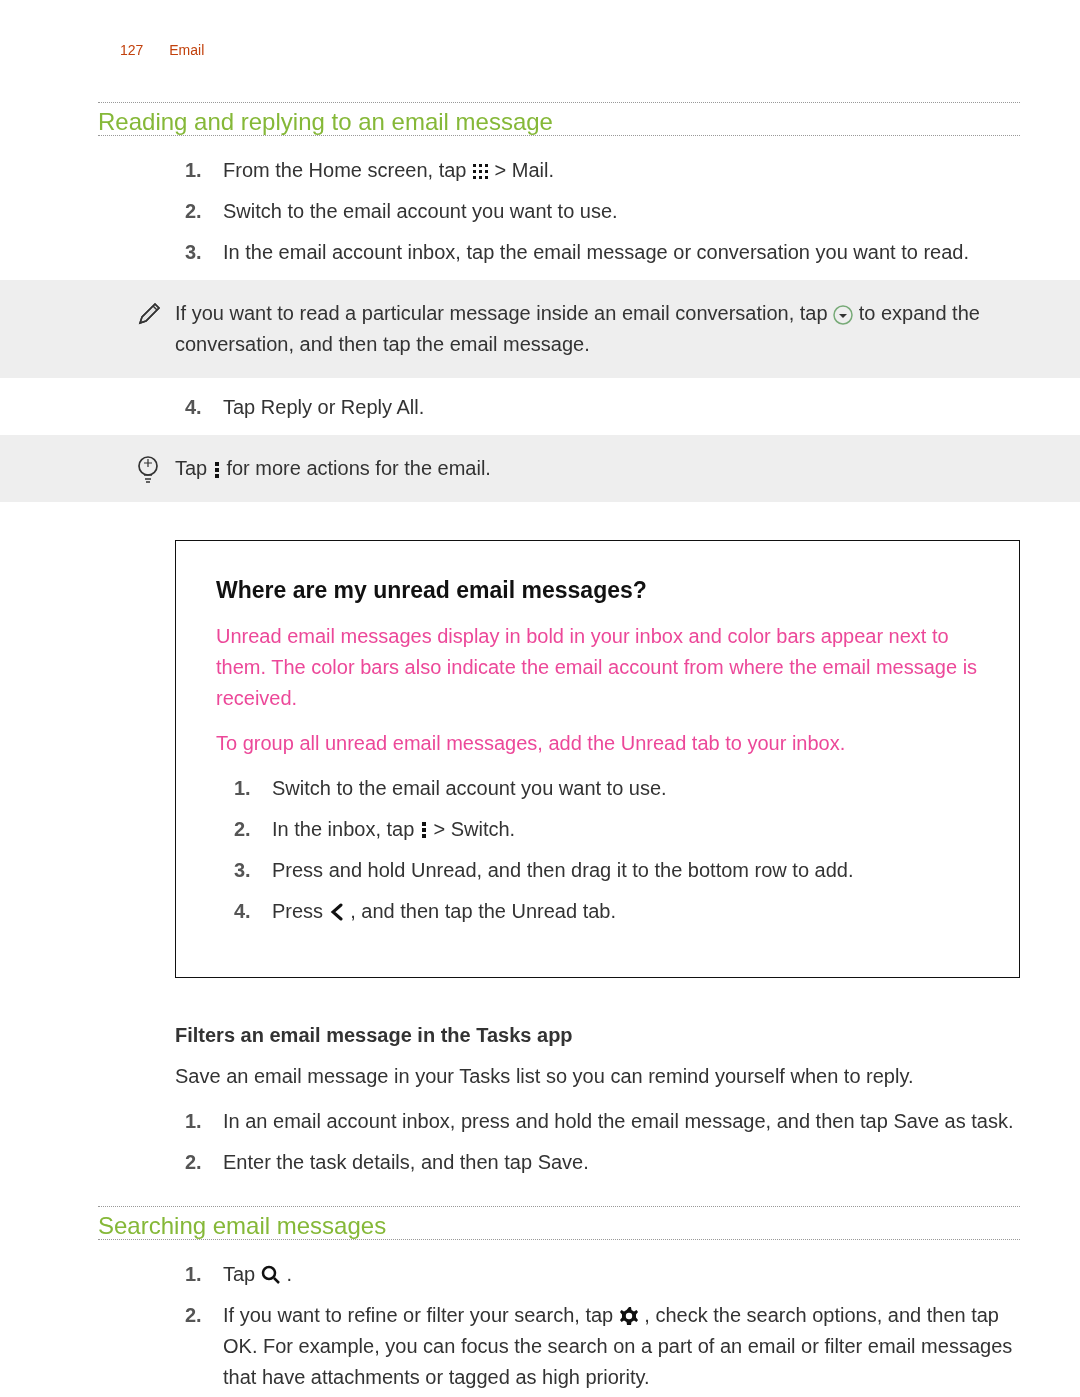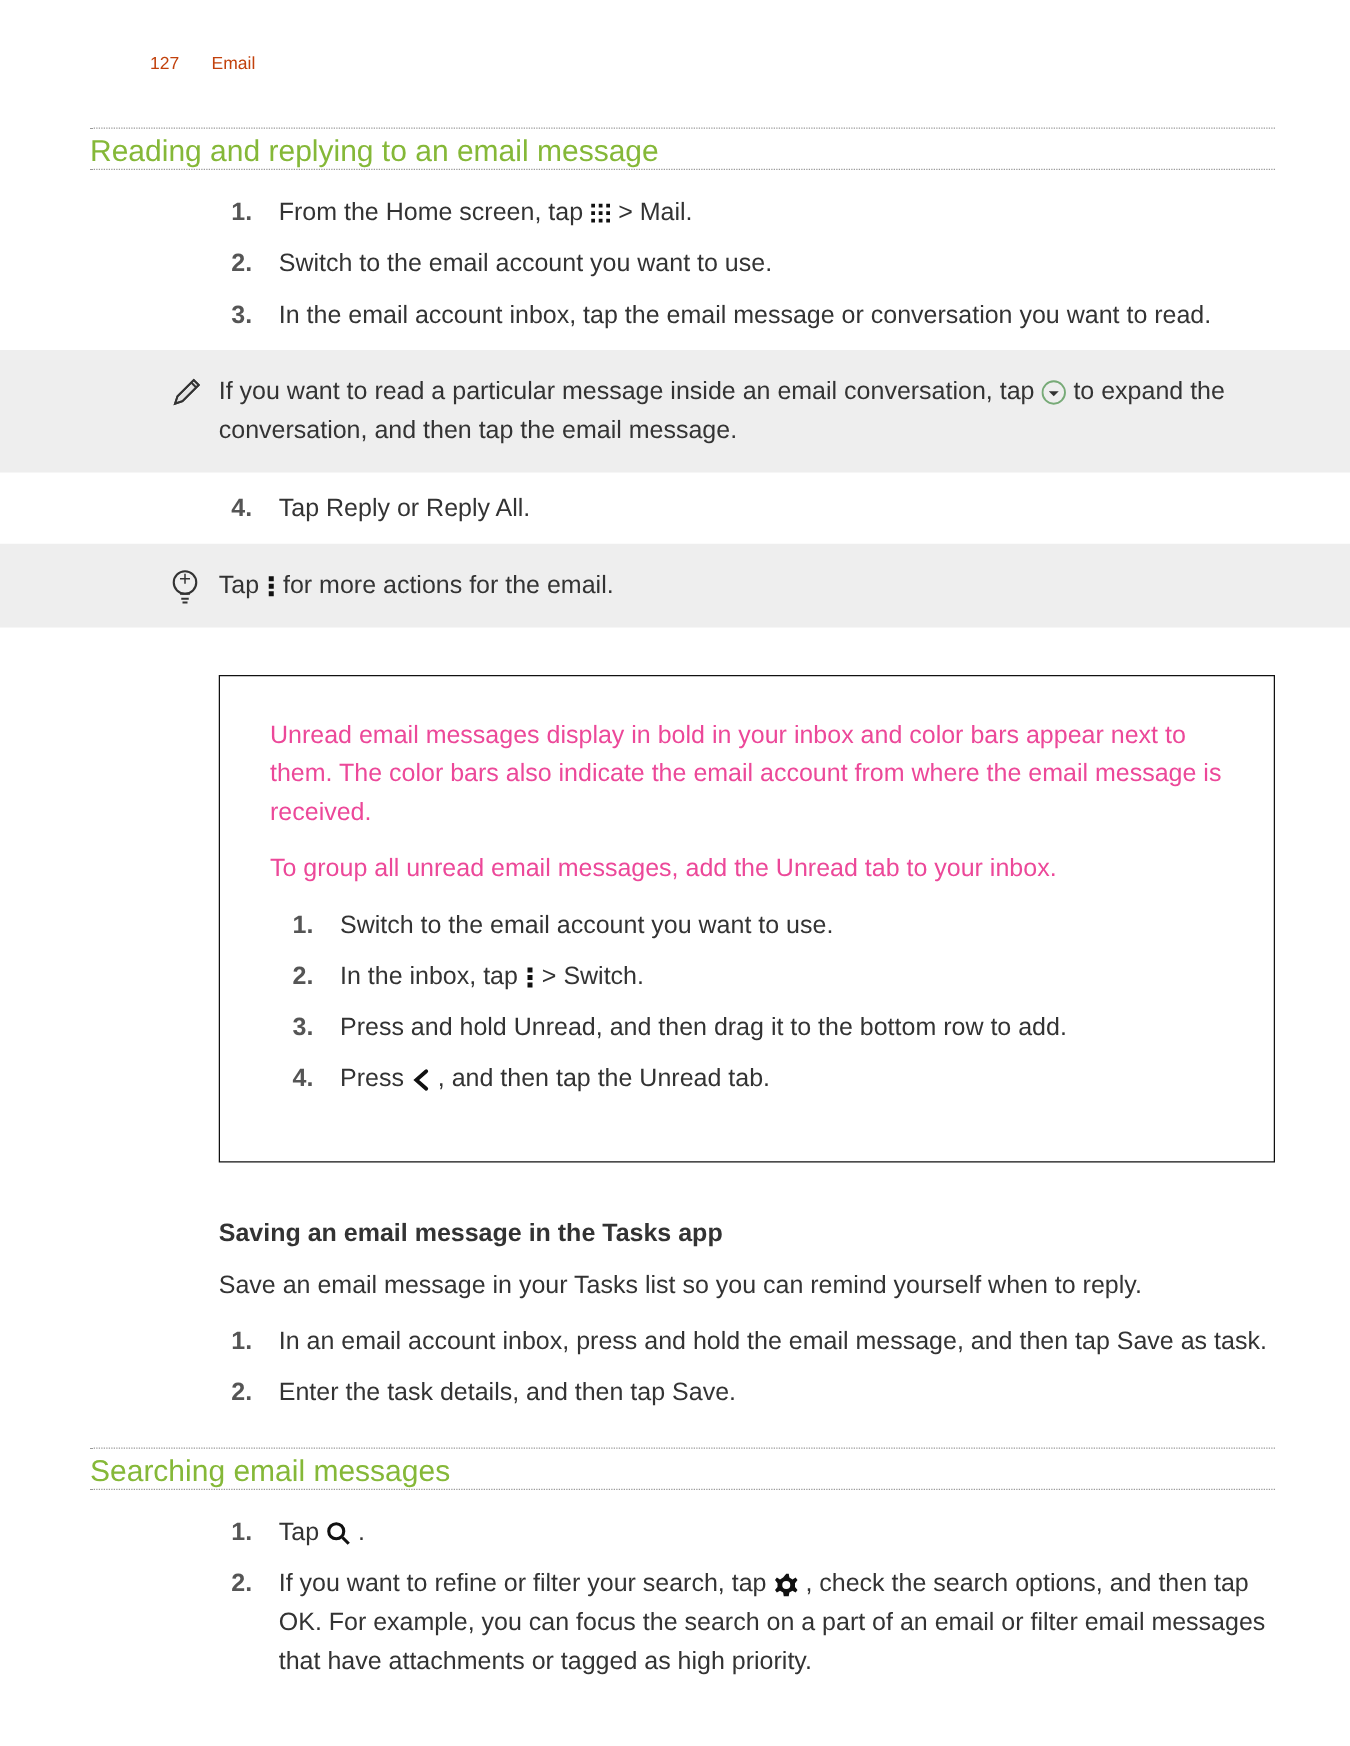--- a/index.html
+++ b/index.html
@@ -80,21 +80,21 @@
     .sub-heading {
       font-weight: bold;
       font-size: 20px;
       margin: 0 60px 10px 175px;
     }
     .para {
       margin: 0 60px 14px 175px;
     }
     .dotted-title-wrap {
       position: relative;
-      margin-left: 72px;
+      margin-left: 98px;
       margin-right: 60px;
     }
     .dotted-title-wrap .dotted-line-top {
       border-top: 1.5px dotted #999;
     }
     .dotted-title-wrap .sec-title-text {
       color: #85b838;
       font-size: 24px;
       line-height: 1.3;
       display: inline-block;
@@ -203,20 +203,21 @@
             <rect x="2" y="7" width="4" height="4"></rect>
             <rect x="2" y="13" width="4" height="4"></rect>
           </g>
         </svg>
     </span>
     <span> for more actions for the email.</span>
   </div>
 </div>
 
 <div class="box">
+  <h3>Where are my unread email messages?</h3>
   <p>Unread email messages display in bold in your inbox and color bars appear next to them. The color bars also indicate the email account from where the email message is received.</p>
   <p>To group all unread email messages, add the Unread tab to your inbox.</p>
   <ol class="numbered">
     <li>
       <span class="num">1.</span>
       <span>Switch to the email account you want to use.</span>
     </li>
     <li>
       <span class="num">2.</span>
       <span>In the inbox, tap </span>
@@ -241,21 +242,21 @@
       <span class="icon chevron-left-icon">
         <svg width="16" height="18" viewBox="0 0 16 18">
             <path d="M12 2 L4 9 L12 16" fill="none" stroke="#111" stroke-width="3" stroke-linecap="round"></path>
           </svg>
       </span>
       <span> , and then tap the Unread tab.</span>
     </li>
   </ol>
 </div>
 
-<div class="sub-heading">Saving an email message in the Tasks app</div>
+<div class="sub-heading">Filters an email message in the Tasks app</div>
 <div class="para">Save an email message in your Tasks list so you can remind yourself when to reply.</div>
 <div class="content">
   <ol class="numbered">
     <li>
       <span class="num">1.</span>
       <span>In an email account inbox, press and hold the email message, and then tap </span><span class="bold">Save as task</span><span>.</span>
     </li>
     <li>
       <span class="num">2.</span>
       <span>Enter the task details, and then tap </span><span class="bold">Save</span><span>.</span>

